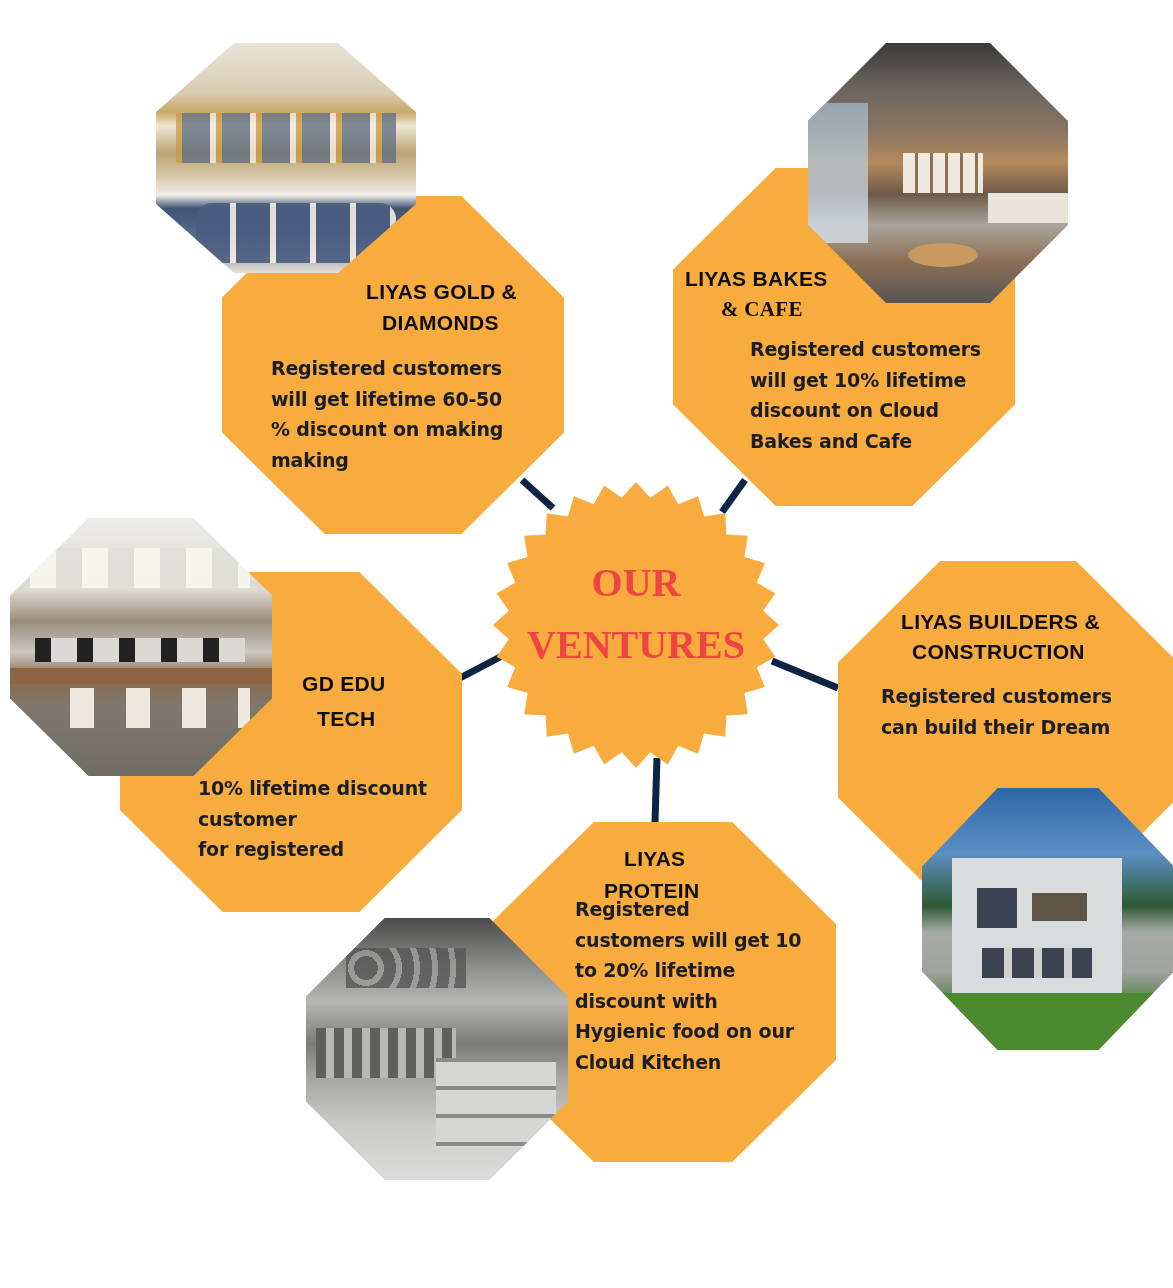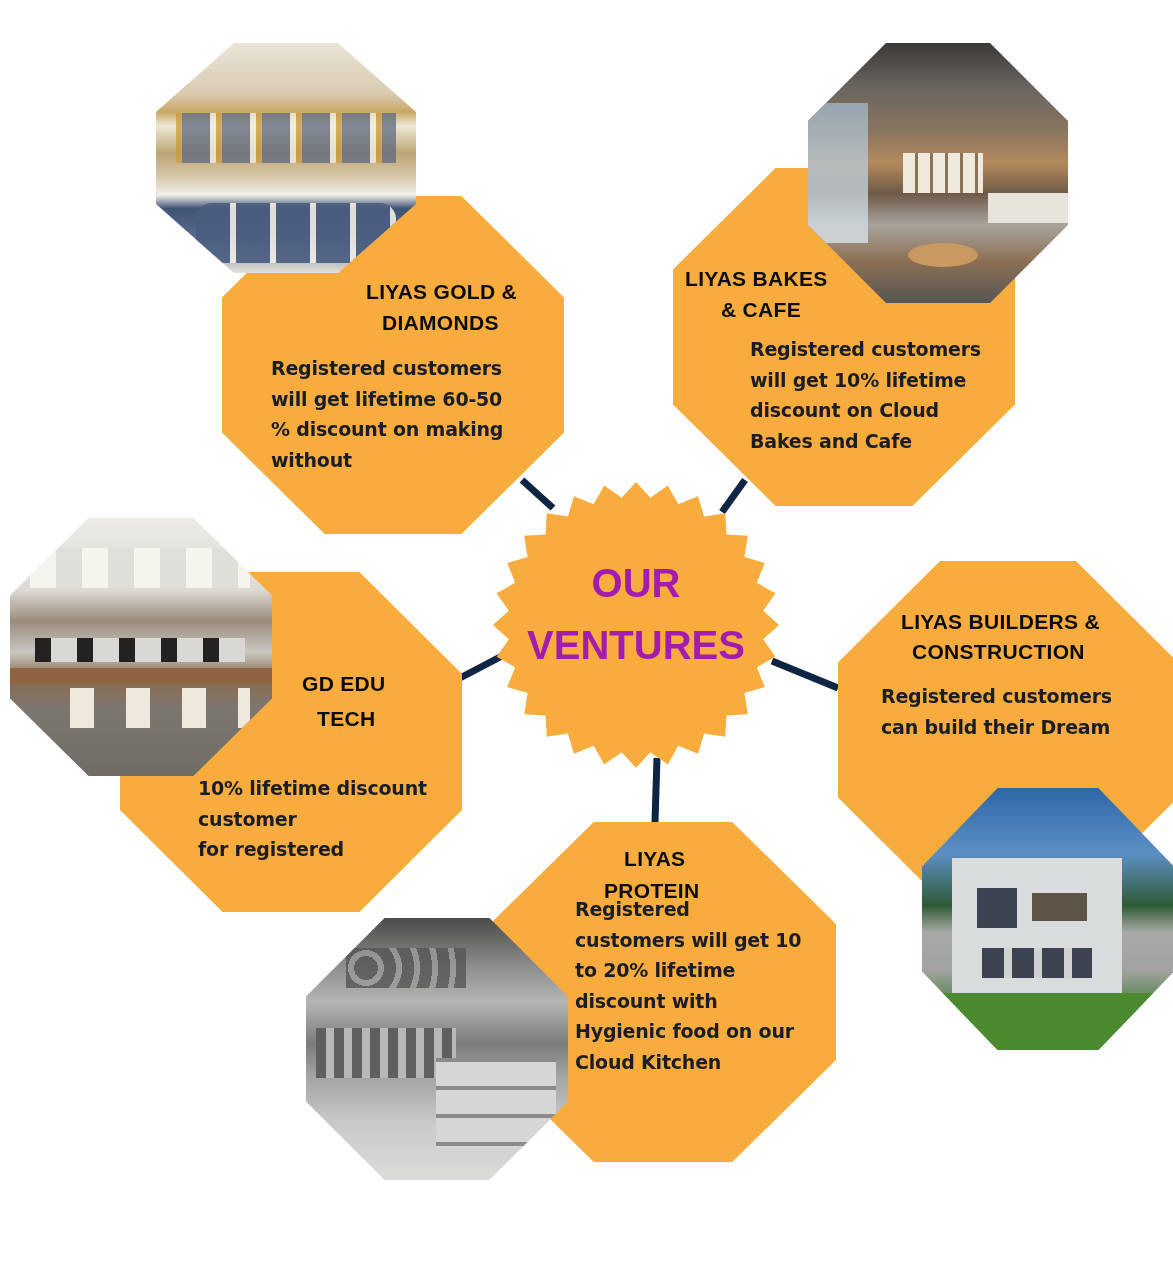--- a/index.html
+++ b/index.html
@@ -7,22 +7,22 @@
          font-family:"DejaVu Sans", "Liberation Sans", sans-serif; }
   .abs { position:absolute; }
   .oct { position:absolute; background:#F9AC3E;
          clip-path: polygon(30% 0%, 70% 0%, 100% 30%, 100% 70%, 70% 100%, 30% 100%, 0% 70%, 0% 30%); }
   .photo { position:absolute; overflow:hidden;
          clip-path: polygon(30% 0%, 70% 0%, 100% 30%, 100% 70%, 70% 100%, 30% 100%, 0% 70%, 0% 30%); }
   .title { position:absolute; font-family:"Liberation Sans", sans-serif; font-weight:bold;
            color:#0b0b0b; font-size:21px; line-height:31px; letter-spacing:0.3px; }
   .desc { position:absolute; font-family:"DejaVu Sans", sans-serif; font-weight:bold;
           color:#1a1d26; font-size:19px; line-height:30.5px; letter-spacing:-0.2px; }
-  .center-text { position:absolute; font-family:Liberation Sans, sans-serif; font-weight:bold;
-          color:#a21caf; text-align:center; font-size:40px; line-height:62px; }
+  .center-text { position:absolute; font-family:Liberation Serif, serif; font-weight:bold;
+          color:#ef4444; text-align:center; font-size:40px; line-height:62px; }
   svg.lines { position:absolute; left:0; top:0; }
 </style>
 </head>
 <body>
 
 <svg class="lines" width="1173" height="1288">
   <line x1="522" y1="480" x2="553" y2="508" stroke="#0E2444" stroke-width="7"></line>
   <line x1="745" y1="480" x2="722" y2="512" stroke="#0E2444" stroke-width="7"></line>
   <line x1="460" y1="678" x2="502" y2="656" stroke="#0E2444" stroke-width="7"></line>
   <line x1="772" y1="661" x2="838" y2="688" stroke="#0E2444" stroke-width="7"></line>
@@ -34,33 +34,33 @@
   linear-gradient(180deg,#e9e4d8 0%,#d8cbb0 22%,#c9a866 30%,#eee6d4 36%,#bca575 48%,#d7c7a8 58%,#f2efe9 66%,#3f5373 72%,#566a8e 84%,#e6e1d7 100%);">
   <div class="abs" style="left:20px;top:70px;width:220px;height:50px;background:repeating-linear-gradient(90deg,#c79b44 0 6px,#5c6a80 6px 34px,#f4efe4 34px 40px);opacity:.75"></div>
   <div class="abs" style="left:40px;top:160px;width:200px;height:60px;background:repeating-linear-gradient(90deg,#4a5d80 0 34px,#f2ede4 34px 40px);border-radius:16px;opacity:.9"></div>
 </div>
 <div class="title" style="left:366px;top:276px;"><span>LIYAS GOLD &amp;</span></div>
 <div class="title" style="left:382px;top:307px;"><span>DIAMONDS</span></div>
 <div class="desc" style="left:271px;top:353px;">
   <div>Registered customers</div>
   <div>will get lifetime 60-50</div>
   <div>% discount on making</div>
-  <div>without</div>
+  <div>making</div>
 </div>
 
 <div class="oct" style="left:673px;top:168px;width:342px;height:338px;"></div>
 <div class="photo" style="left:808px;top:43px;width:260px;height:260px;background:
   linear-gradient(180deg,#3c3a38 0%,#6b6660 18%,#8a7560 34%,#b48a5c 46%,#6e5a48 58%,#a9a49c 70%,#8b6f54 84%,#575553 100%);">
   <div class="abs" style="left:0;top:60px;width:60px;height:140px;background:linear-gradient(180deg,#9fb3c2,#d9e1e6);opacity:.8"></div>
   <div class="abs" style="left:95px;top:110px;width:80px;height:40px;background:repeating-linear-gradient(90deg,#efe8dc 0 12px,#8a7458 12px 15px);"></div>
   <div class="abs" style="left:180px;top:150px;width:80px;height:30px;background:#e8e4dc;"></div>
   <div class="abs" style="left:100px;top:200px;width:70px;height:24px;background:#c89a62;border-radius:50%;"></div>
 </div>
 <div class="title" style="left:685px;top:263px;"><span>LIYAS BAKES</span></div>
-<div class="title" style="left:721px;top:294px;"><span>&amp; CAFE</span></div>
+<div class="title" style="left:721px;top:294px;font-family:Liberation Serif, serif;"><span>&amp; CAFE</span></div>
 <div class="desc" style="left:750px;top:334px;">
   <div>Registered customers</div>
   <div>will get 10% lifetime</div>
   <div>discount on Cloud</div>
   <div>Bakes and Cafe</div>
 </div>
 
 <svg class="abs" style="left:491px;top:480px;" width="290" height="290" viewBox="0 0 290 290">
   <polygon id="burst" fill="#F9AC3E" points="145.0,2.0 159.3,17.8 176.8,5.6 187.3,24.2 207.0,16.2 213.1,36.6 234.2,33.2 235.5,54.5 256.8,55.8 253.4,76.9 273.8,83.0 265.8,102.7 284.4,113.2 272.2,130.7 288.0,145.0 272.2,159.3 284.4,176.8 265.8,187.3 273.8,207.0 253.4,213.1 256.8,234.2 235.5,235.5 234.2,256.8 213.1,253.4 207.0,273.8 187.3,265.8 176.8,284.4 159.3,272.2 145.0,288.0 130.7,272.2 113.2,284.4 102.7,265.8 83.0,273.8 76.9,253.4 55.8,256.8 54.5,235.5 33.2,234.2 36.6,213.1 16.2,207.0 24.2,187.3 5.6,176.8 17.8,159.3 2.0,145.0 17.8,130.7 5.6,113.2 24.2,102.7 16.2,83.0 36.6,76.9 33.2,55.8 54.5,54.5 55.8,33.2 76.9,36.6 83.0,16.2 102.7,24.2 113.2,5.6 130.7,17.8"></polygon>
 </svg>

